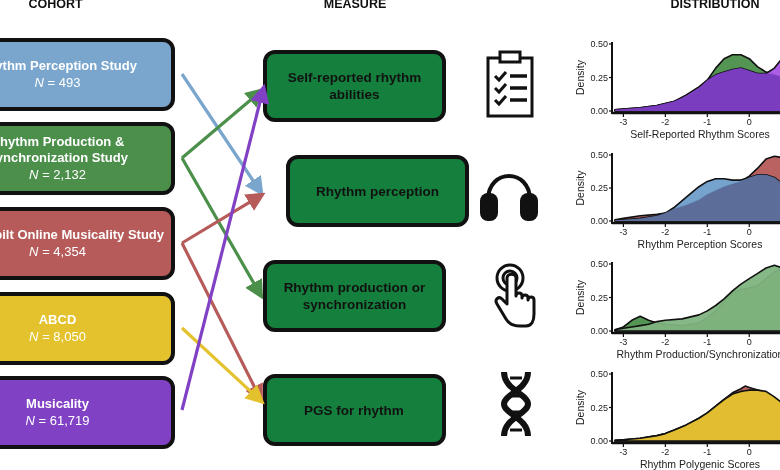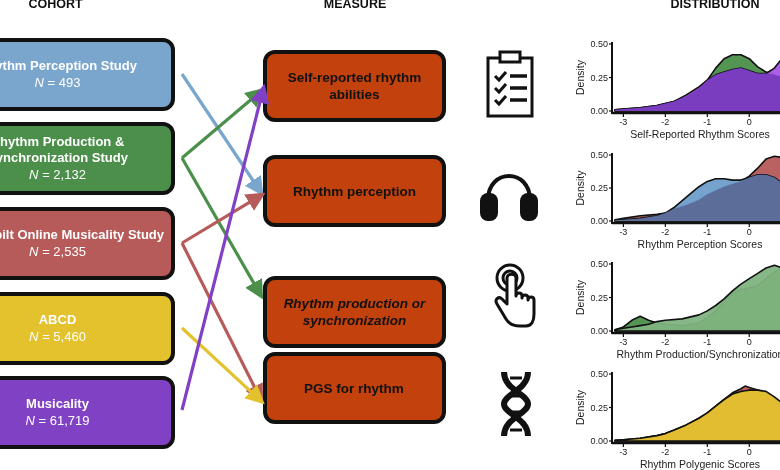--- a/index.html
+++ b/index.html
@@ -2,21 +2,21 @@
 <html><head>
 <meta charset="utf-8">
 <style>
   html, body { margin:0; padding:0; background:#ffffff; }
   body { width:780px; height:470px; position:relative; overflow:hidden; font-family:"Liberation Sans", sans-serif; }
   .hdr { position:absolute; top:-3px; font-weight:bold; font-size:12.5px; color:#111; text-align:center; }
   .cohort { position:absolute; left:-60px; width:235px; border:4px solid #111; border-radius:12px; color:#fff; display:flex; flex-direction:column; justify-content:center; align-items:center; text-align:center; font-size:13px; line-height:16.5px; box-sizing:border-box; }
   .cohort .nm { font-weight:bold; }
   .cohort .n { font-style:normal; }
   .cohort .n i { font-style:italic; }
-  .measure { position:absolute; left:263px; width:183px; height:72px; border:4px solid #111; border-radius:12px; background:#c2410c; display:flex; align-items:center; justify-content:center; text-align:center; font-weight:bold; font-size:13.5px; line-height:17px; color:#111; box-sizing:border-box; padding:0 8px; }
+  .measure { position:absolute; left:263px; width:183px; height:72px; border:4px solid #111; border-radius:12px; background:#15803d; display:flex; align-items:center; justify-content:center; text-align:center; font-weight:bold; font-size:13.5px; line-height:17px; color:#111; box-sizing:border-box; padding:0 8px; }
   svg { position:absolute; left:0; top:0; }
   .icon { position:absolute; }
   .axis-text { font-family:"Liberation Sans", sans-serif; font-size:9px; fill:#222; }
   .xlab { font-family:"Liberation Sans", sans-serif; font-size:10.5px; fill:#222; }
 </style>
 </head>
 <body>
 
 <div class="hdr" style="left:18px;width:75px;">COHORT</div>
 <div class="hdr" style="left:310px;width:90px;">MEASURE</div>
@@ -25,41 +25,41 @@
 <div class="cohort" style="top:38px;height:73px;background:#7aa6cd;">
   <span class="nm">Rhythm Perception Study</span>
   <span class="n"><i>N</i> <span>= 493</span></span>
 </div>
 <div class="cohort" style="top:122px;height:73px;background:#4b8f4b;">
   <span class="nm" style="width:200px;">Rhythm Production &amp; Synchronization Study</span>
   <span class="n"><i>N</i> <span>= 2,132</span></span>
 </div>
 <div class="cohort" style="top:207px;height:73px;background:#b65a5a;">
   <span class="nm" style="width:215px;">Vanderbilt Online Musicality Study</span>
-  <span class="n"><i>N</i> <span>= 2,535</span></span>
+  <span class="n"><i>N</i> <span>= 4,354</span></span>
 </div>
 <div class="cohort" style="top:292px;height:73px;background:#e4c22e;">
   <span class="nm">ABCD</span>
-  <span class="n"><i>N</i> <span>= 5,460</span></span>
+  <span class="n"><i>N</i> <span>= 8,050</span></span>
 </div>
 <div class="cohort" style="top:376px;height:73px;background:#8141c4;">
   <span class="nm">Musicality</span>
   <span class="n"><i>N</i> <span>= 61,719</span></span>
 </div>
 
 <div class="measure" style="top:50px;">
     <span style="width:140px;">Self-reported rhythm abilities</span>
   </div>
-<div class="measure" style="top:155px;">
+<div class="measure" style="top:155px;margin-left:23px;">
     <span>Rhythm perception</span>
   </div>
-<div class="measure" style="top:276px;font-style:italic;">
+<div class="measure" style="top:260px;">
     <span style="width:150px;">Rhythm production or synchronization</span>
   </div>
-<div class="measure" style="top:352px;padding-left:7px;">
+<div class="measure" style="top:374px;padding-left:7px;">
     <span>PGS for rhythm</span>
   </div>
 
 <svg width="780" height="470" style="pointer-events:none;">
   <defs>
     <marker id="ah-blue" markerWidth="6" markerHeight="6" refX="4" refY="3" orient="auto" markerUnits="strokeWidth">
         <path d="M0,0 L6,3 L0,6 z" fill="#7aa6cd"></path>
       </marker>
     <marker id="ah-green" markerWidth="6" markerHeight="6" refX="4" refY="3" orient="auto" markerUnits="strokeWidth">
         <path d="M0,0 L6,3 L0,6 z" fill="#4b8f4b"></path>

